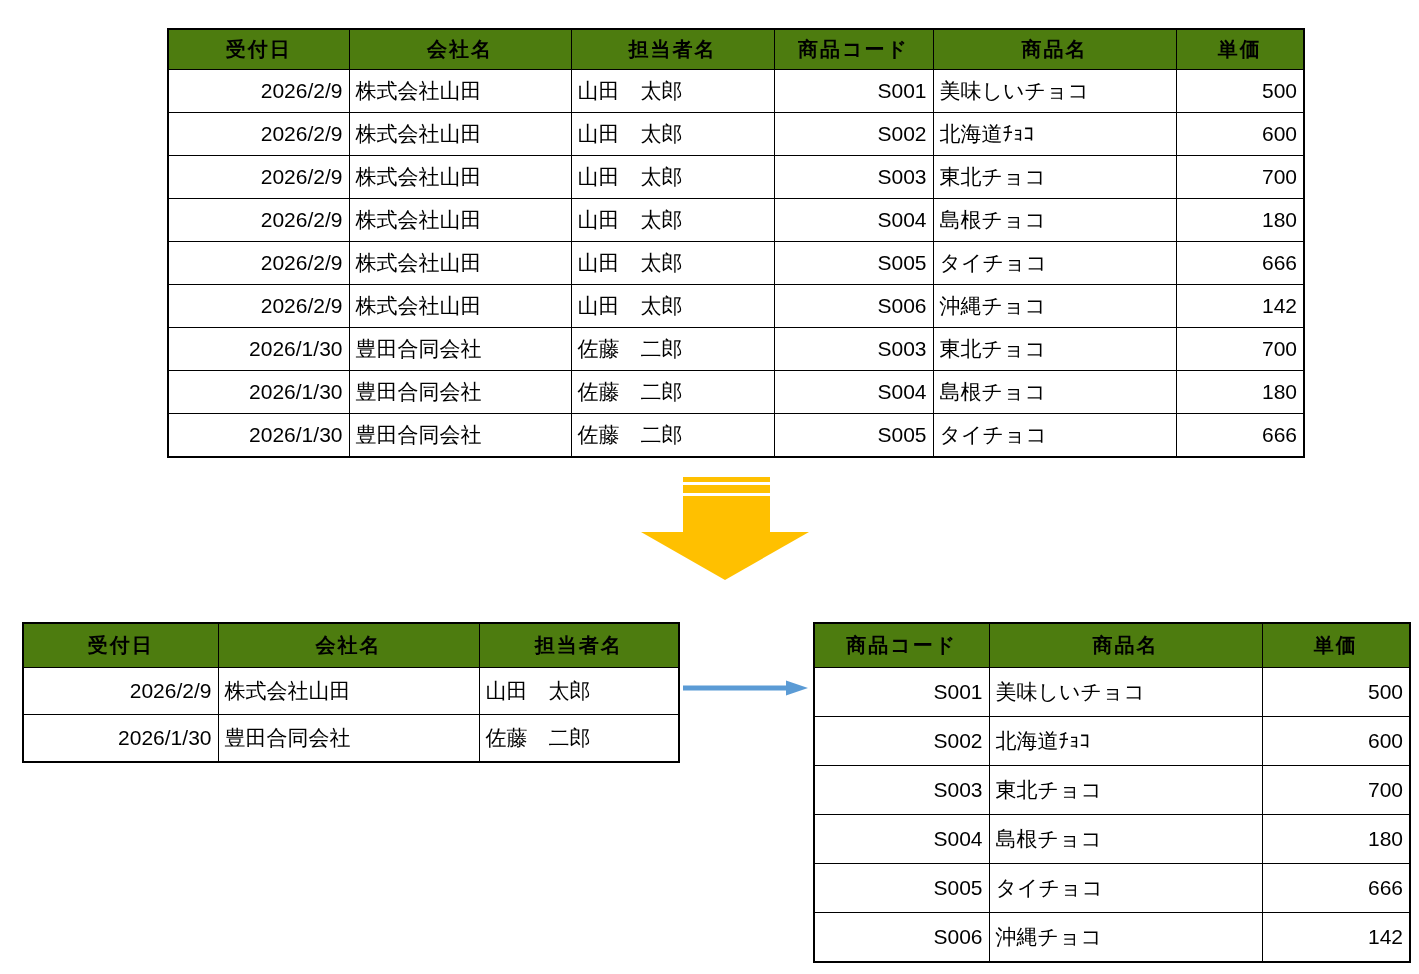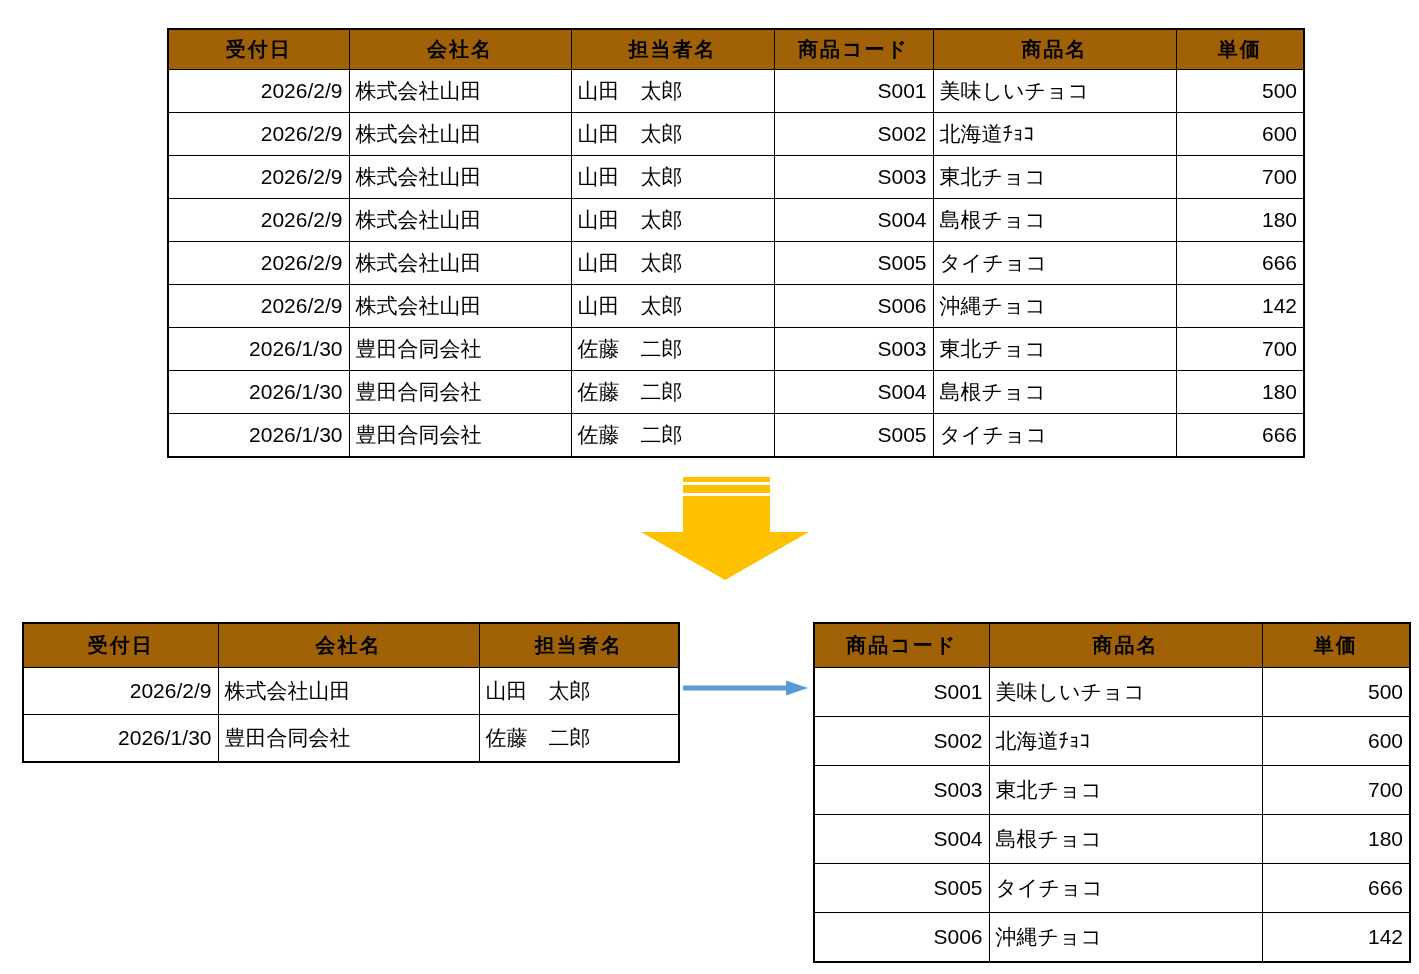--- a/index.html
+++ b/index.html
@@ -19,21 +19,21 @@
     background: #ffffff;
   }
   th, td {
     border: 1px solid #000000;
     padding: 0 6px;
     overflow: hidden;
     white-space: nowrap;
     vertical-align: middle;
   }
   th {
-    background: #a16207;
+    background: #4d7c0f;
     font-weight: bold;
     font-size: 20px;
     letter-spacing: 2px;
     text-align: center;
   }
   td { font-size: 21px; }
 
   
   .source-table { left: 167px; top: 28px; width: 1136px; }
   .source-table th { height: 39px; }

